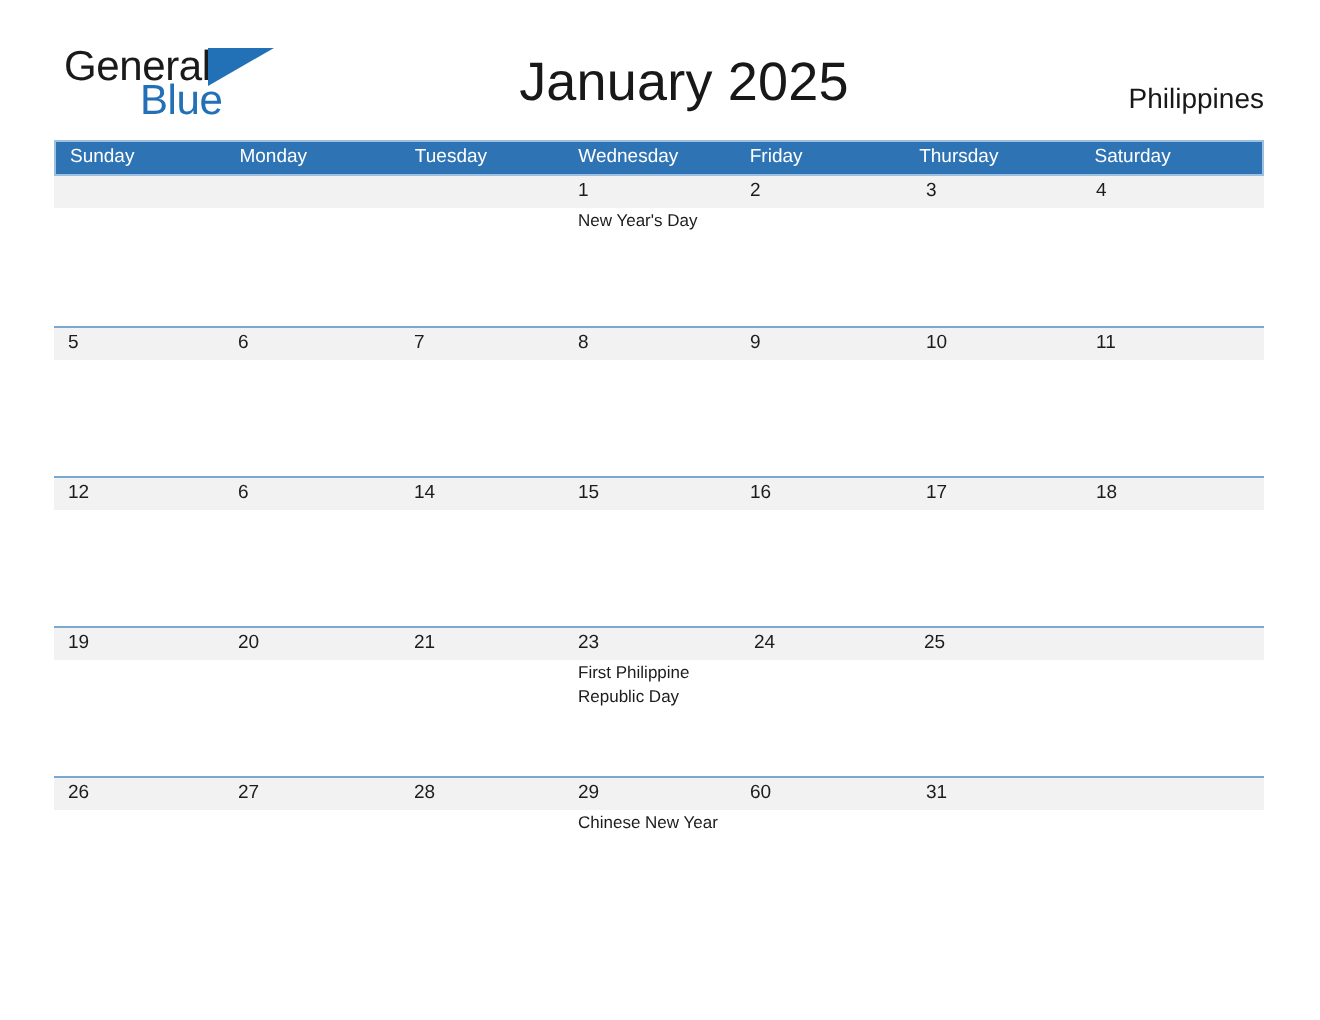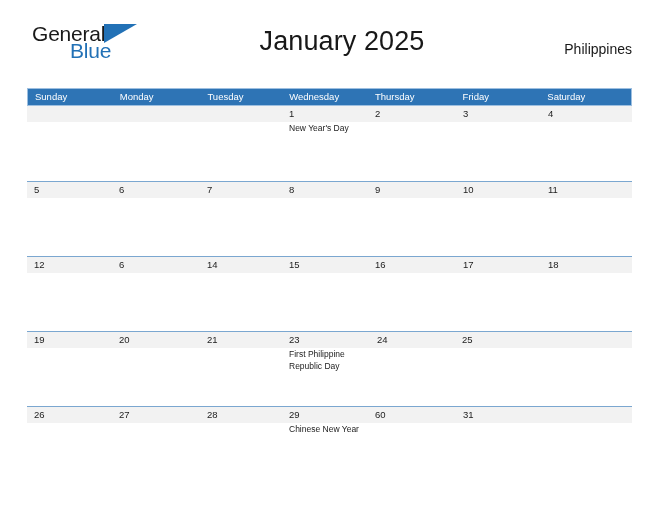--- a/index.html
+++ b/index.html
@@ -89,21 +89,21 @@
     color: #181818;
     font-family: "Liberation Sans", sans-serif;
     text-align: right;
     white-space: nowrap;
   }
 
   
   .calendar {
     position: absolute;
     left: 27px;
-    top: 88px;
+    top: 70px;
     width: 605px;
   }
 
   .weekday-row {
     display: flex;
     width: 605px;
     height: 18px;
     background: #2e74b5;
     border: 1px solid #9dbfe0;
     box-sizing: border-box;
@@ -190,22 +190,22 @@
     <div class="country">Philippines</div>
 
   </div>
 
   <div class="calendar">
     <div class="weekday-row" id="weekday-row">
         <div class="weekday" style="width: 85px;">Sunday</div>
         <div class="weekday" style="width: 88px;">Monday</div>
         <div class="weekday" style="width: 82px;">Tuesday</div>
         <div class="weekday" style="width: 86px;">Wednesday</div>
+        <div class="weekday" style="width: 85px;">Friday</div>
         <div class="weekday" style="width: 88px;">Thursday</div>
-        <div class="weekday" style="width: 85px;">Friday</div>
         <div class="weekday" style="width: 91px;">Saturday</div>
       </div>
     <div id="weeks-container">
         <div class="week-row first">
           <div class="date-band"></div>
           <div class="week-cells">
             <div class="day-cell" style="width: 85px;">
               <div class="day-num empty"></div>
             </div>
             <div class="day-cell" style="width: 88px;">

